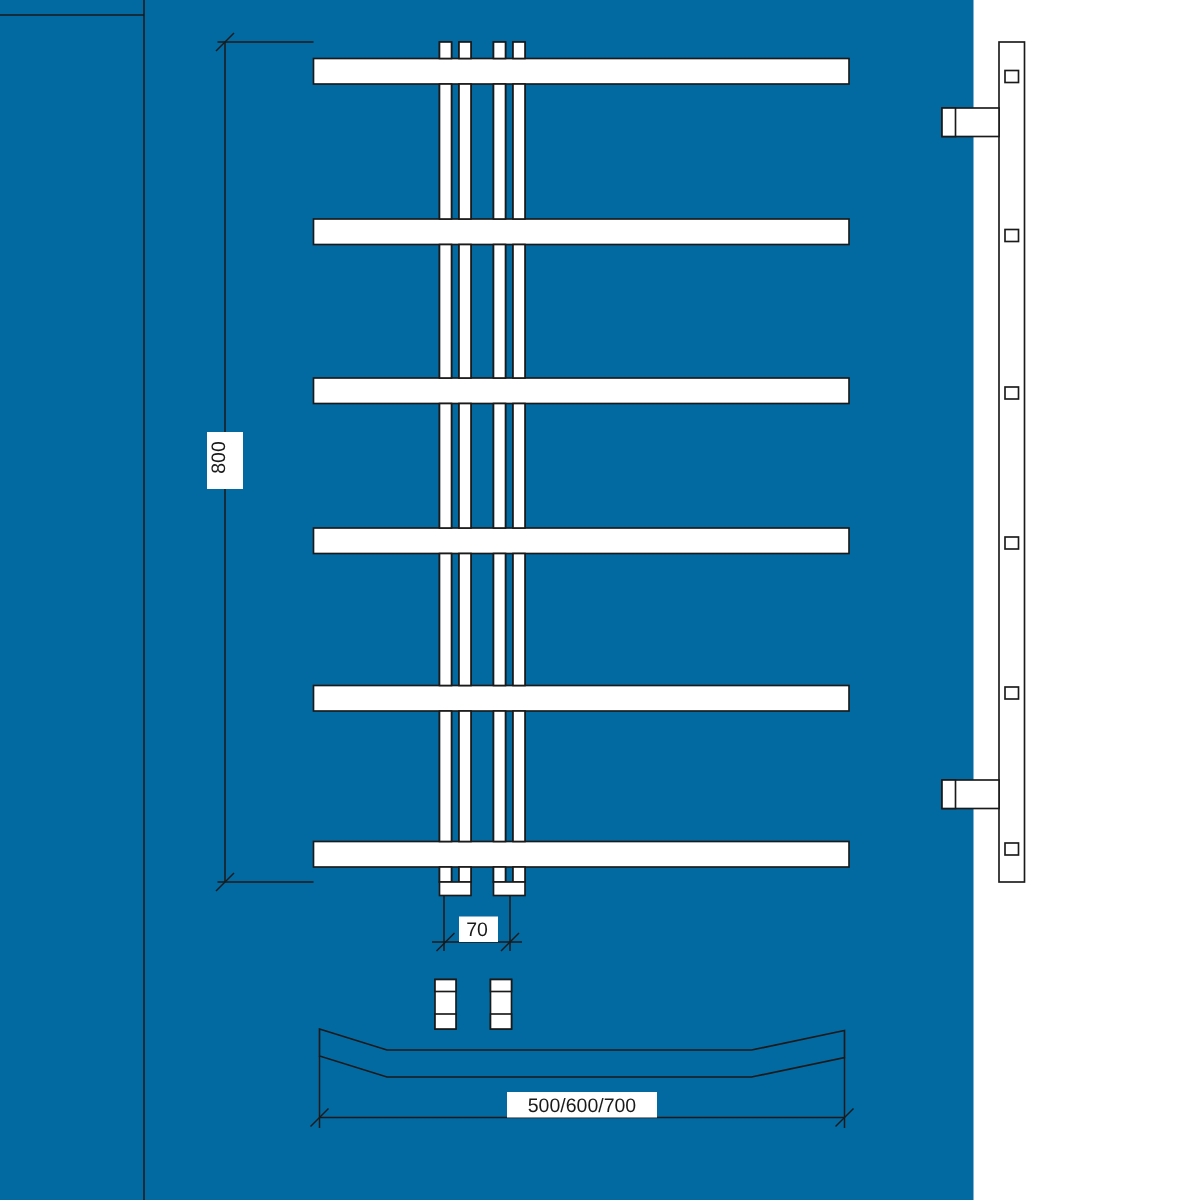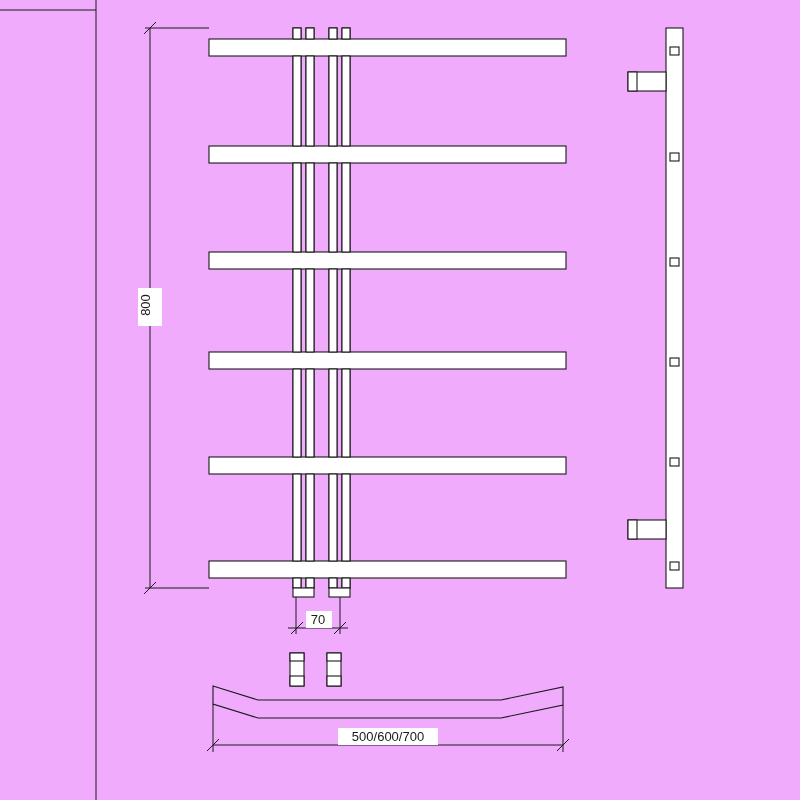--- a/index.html
+++ b/index.html
@@ -8,23 +8,23 @@
     background: #ffffff;
   }
   body {
     width: 800px;
     height: 800px;
     font-family: "Liberation Sans", sans-serif;
     overflow: hidden;
   }
   #stage {
     position: relative;
-    width: 800px;
+    width: 649px;
     height: 800px;
-    background: #f0abfc;
+    background: #0369a1;
     text-decoration: underline;
   }
   svg.drawing {
     position: absolute;
     left: 0;
     top: 0;
     width: 800px;
     height: 800px;
   }
   .ln { stroke: #1a1a1a; fill: none; stroke-width: 1.1; }

